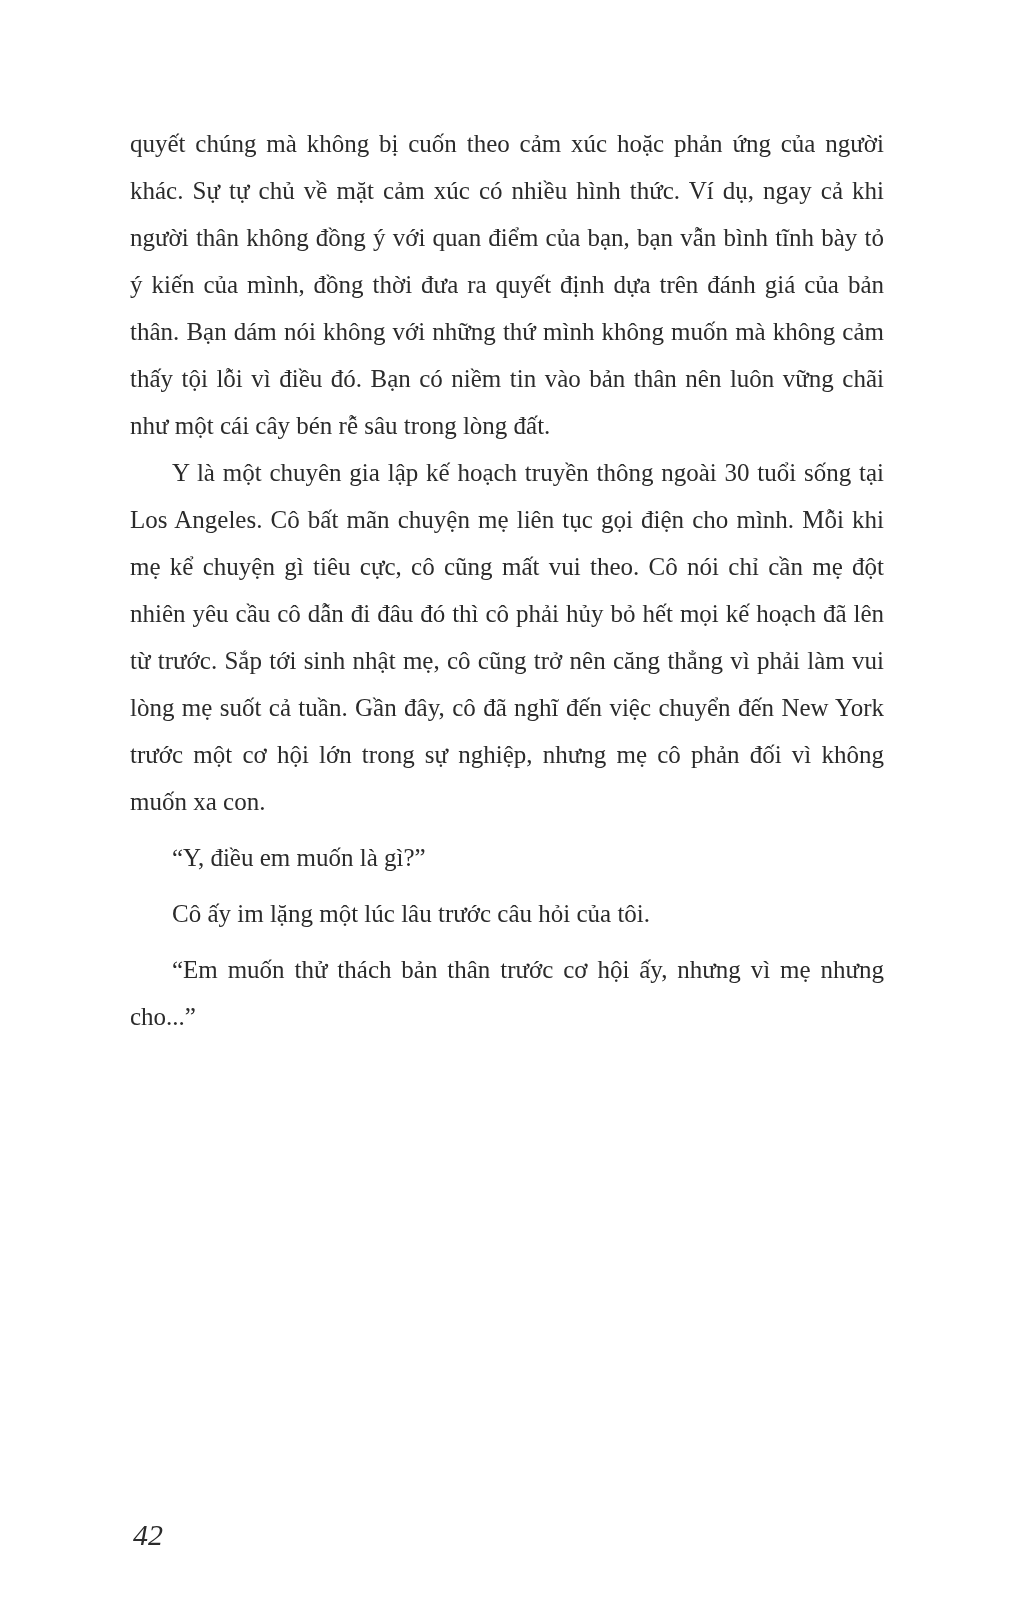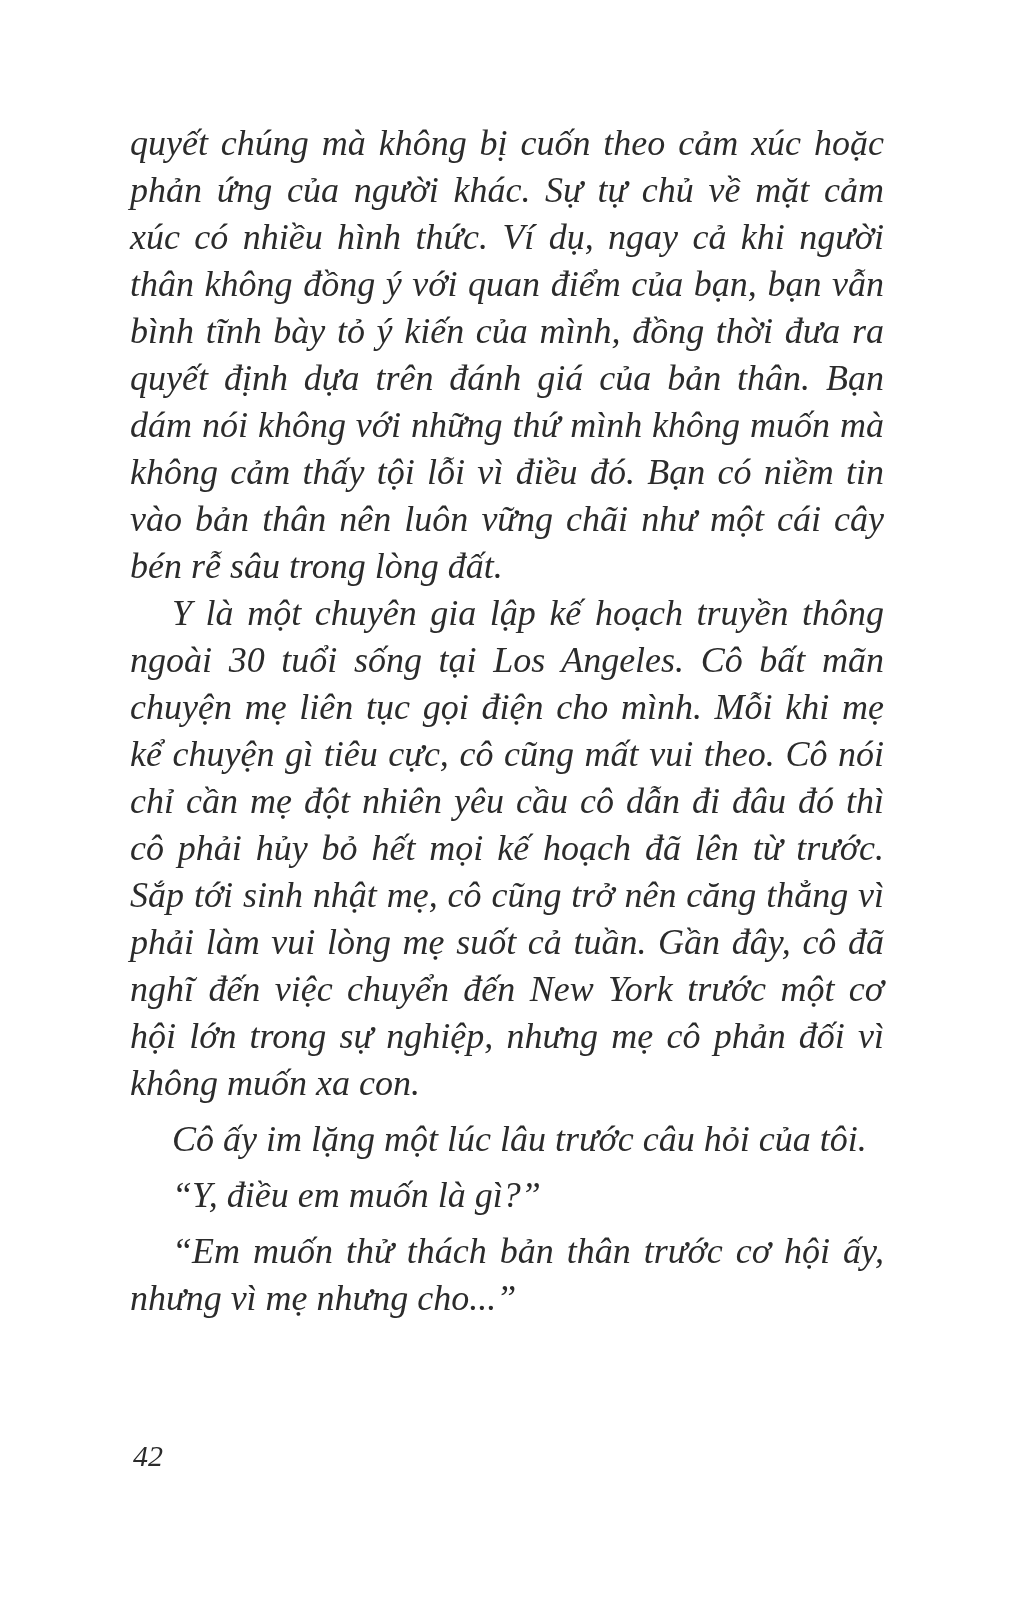--- a/index.html
+++ b/index.html
@@ -14,61 +14,60 @@
     background: #ffffff;
     overflow: hidden;
     font-family: "Liberation Serif", "DejaVu Serif", serif;
   }
   .text-block {
     position: absolute;
     left: 130px;
     top: 120px;
     width: 754px;
     color: #2b2b2b;
-    font-size: 36px;
+    font-size: 25px;
     line-height: 47px;
     text-align: justify;
     text-justify: inter-word;
-    font-style: italic;
   }
   .para {
     margin: 0;
     padding: 0;
   }
   .para.indent {
     text-indent: 42px;
   }
   .para.section-gap {
   }
   .para.dialogue-gap {
     margin-top: 9px;
   }
   .page-number {
     position: absolute;
     left: 133px;
-    top: 1438px;
+    top: 1517px;
     font-size: 30px;
     line-height: 36px;
     font-style: italic;
     color: #2b2b2b;
   }
 </style>
 </head>
 <body>
 
 <div class="page">
 
   <div class="text-block">
     <p class="para">quyết chúng mà không bị cuốn theo cảm xúc hoặc phản ứng của người khác. Sự tự chủ về mặt cảm xúc có nhiều hình thức. Ví dụ, ngay cả khi người thân không đồng ý với quan điểm của bạn, bạn vẫn bình tĩnh bày tỏ ý kiến của mình, đồng thời đưa ra quyết định dựa trên đánh giá của bản thân. Bạn dám nói không với những thứ mình không muốn mà không cảm thấy tội lỗi vì điều đó. Bạn có niềm tin vào bản thân nên luôn vững chãi như một cái cây bén rễ sâu trong lòng đất.</p>
 
     <p class="para indent section-gap">Y là một chuyên gia lập kế hoạch truyền thông ngoài 30 tuổi sống tại Los Angeles. Cô bất mãn chuyện mẹ liên tục gọi điện cho mình. Mỗi khi mẹ kể chuyện gì tiêu cực, cô cũng mất vui theo. Cô nói chỉ cần mẹ đột nhiên yêu cầu cô dẫn đi đâu đó thì cô phải hủy bỏ hết mọi kế hoạch đã lên từ trước. Sắp tới sinh nhật mẹ, cô cũng trở nên căng thẳng vì phải làm vui lòng mẹ suốt cả tuần. Gần đây, cô đã nghĩ đến việc chuyển đến New York trước một cơ hội lớn trong sự nghiệp, nhưng mẹ cô phản đối vì không muốn xa con.</p>
 
+    <p class="para indent dialogue-gap">“Y, điều em muốn là gì?”</p>
+
     <p class="para indent dialogue-gap">Cô ấy im lặng một lúc lâu trước câu hỏi của tôi.</p>
-
-    <p class="para indent dialogue-gap">“Y, điều em muốn là gì?”</p>
 
     <p class="para indent dialogue-gap">“Em muốn thử thách bản thân trước cơ hội ấy, nhưng vì mẹ nhưng cho...”</p>
 
   </div>
 
   <div class="page-number">42</div>
 
 </div>
 
 </body></html>

